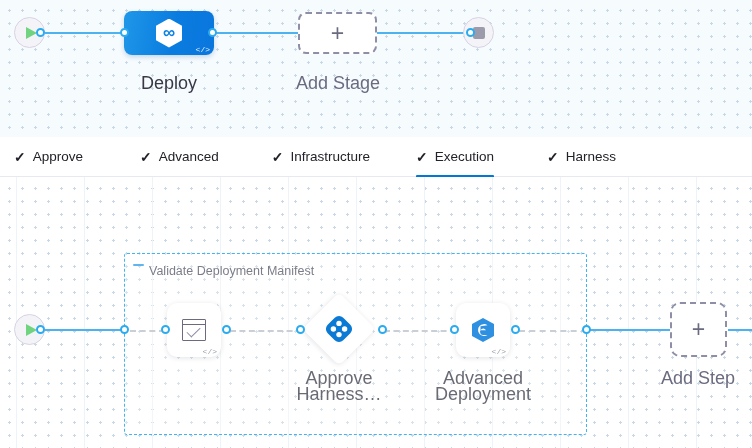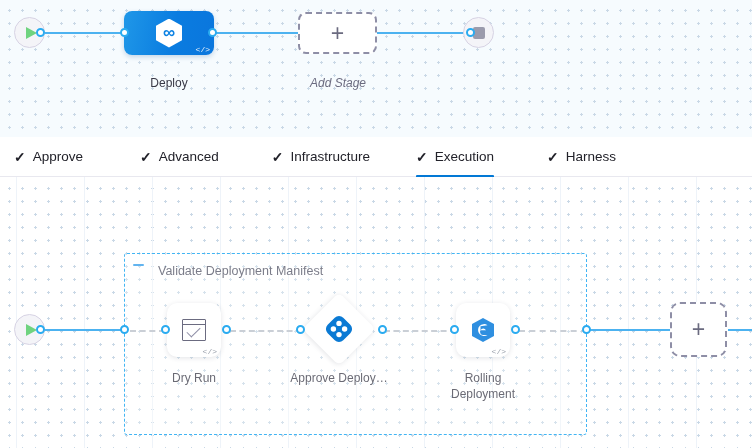--- a/index.html
+++ b/index.html
@@ -181,25 +181,25 @@
   .add-node .plus {
     font-size: 23px;
     line-height: 1;
     font-weight: 300;
     color: #6b6b80;
   }
 
   .node-label {
     position: absolute;
     text-align: center;
-    font-size: 12px;
+    font-size: 18px;
     color: #383846;
     line-height: 16px;
   }
-  .node-label.muted { color: #6b6b80; font-style: italic; }
+  .node-label.muted { color: #6b6b80; }
 
   
   .step-node {
     position: absolute;
     width: 54px; height: 54px;
     border-radius: 10px;
     background: #ffffff;
     box-shadow: 0 1px 5px rgba(40,50,70,0.13);
     z-index: 5;
     display: flex;
@@ -252,21 +252,21 @@
     border-radius: 3px;
     background: rgba(255,255,255,0.25);
     box-sizing: border-box;
     z-index: 2;
   }
   .group-header {
     position: absolute;
     top: 12px; left: 12px;
     display: flex;
     align-items: flex-start;
-    gap: 14px;
+    gap: 5px;
     font-size: 12.5px;
     color: #4f5162;
   }
   .group-collapse {
     width: 11px; height: 2px;
     background: #2e9bea;
     border-radius: 1px;
     display: inline-block;
   }
 </style>
@@ -366,44 +366,44 @@
 
   <div class="step-node" data-name="step-node-dry-run" style="left:167px; top:302px;">
     <div class="doc-icon" data-name="document-check-icon">
       <span class="doc-check" data-name="check-glyph"></span>
     </div>
     <span class="code-badge dark" data-name="code-badge-icon">&lt;/&gt;</span>
   </div>
   <style>.step-node[data-name="step-node-dry-run"]{ top:126px !important; }</style>
   <div class="port" data-name="port-dry-run-in" style="left:161px; top:148px;"></div>
   <div class="port" data-name="port-dry-run-out" style="left:222px; top:148px;"></div>
-  <div class="node-label" data-name="step-label-dry-run" style="left:144px; top:193px; width:100px;">Dry Run</div>
 
   <div class="diamond-node" data-name="step-node-approve-harness" style="left:313px; top:126px;">
     <span class="diamond-inner" data-name="harness-approval-icon">
       <svg width="28" height="28" viewBox="0 0 28 28" data-name="harness-logo-svg">
         <rect x="3" y="3" width="22" height="22" rx="6" transform="rotate(45 14 14)" fill="#0b7ad4"></rect>
         <circle cx="14" cy="8.4" r="2.7" fill="#ffffff"></circle>
         <circle cx="14" cy="19.6" r="2.7" fill="#ffffff"></circle>
         <circle cx="8.4" cy="14" r="2.7" fill="#ffffff"></circle>
         <circle cx="19.6" cy="14" r="2.7" fill="#ffffff"></circle>
       </svg>
     </span>
   </div>
   <div class="port" data-name="port-approve-in" style="left:296px; top:148px;"></div>
   <div class="port" data-name="port-approve-out" style="left:378px; top:148px;"></div>
-  <div class="node-label" data-name="step-label-approve-harness" style="left:289px; top:193px; width:100px;">Approve Deploy…</div>
+  <div class="node-label" data-name="step-label-approve-harness" style="left:289px; top:193px; width:100px;">Approve Harness…</div>
 
   <div class="step-node" data-name="step-node-rolling-deployment" style="left:456px; top:126px;">
     <svg width="26" height="26" viewBox="0 0 26 26" data-name="rolling-deployment-icon">
       <path d="M13 1 L24 7 L24 19 L13 25 L2 19 L2 7 Z" fill="#2f8fe0"></path>
       <path d="M17.5 8.2 A6 6 0 1 0 17.5 18 L13.2 18 A3.2 3.2 0 1 1 16 13.2 L10.5 13.2 L10.5 9.2 Z" fill="#ffffff"></path>
     </svg>
     <span class="code-badge dark" data-name="code-badge-icon">&lt;/&gt;</span>
   </div>
   <div class="port" data-name="port-rolling-in" style="left:450px; top:148px;"></div>
   <div class="port" data-name="port-rolling-out" style="left:511px; top:148px;"></div>
-  <div class="node-label" data-name="step-label-rolling-deployment" style="left:433px; top:193px; width:100px;">Rolling Deployment</div>
+  <div class="node-label" data-name="step-label-rolling-deployment" style="left:433px; top:193px; width:100px;">Advanced Deployment</div>
 
   <div class="add-node" data-name="add-step-button" style="left:670px; top:125px; width:57px; height:55px; border-radius:10px;">
     <span class="plus" data-name="plus-icon">+</span>
   </div>
+  <div class="node-label muted" data-name="add-step-label" style="left:648px; top:193px; width:100px;">Add Step</div>
 </div>
 
 </body></html>

